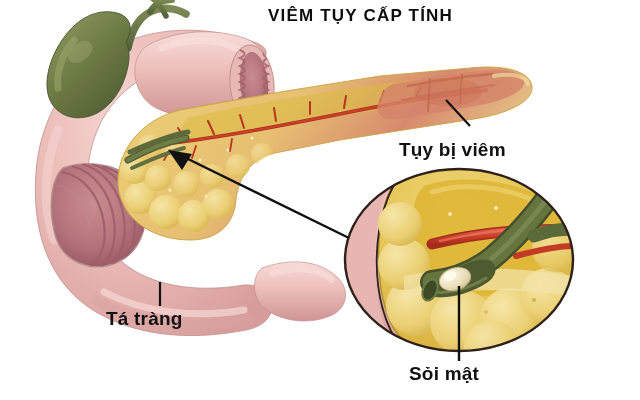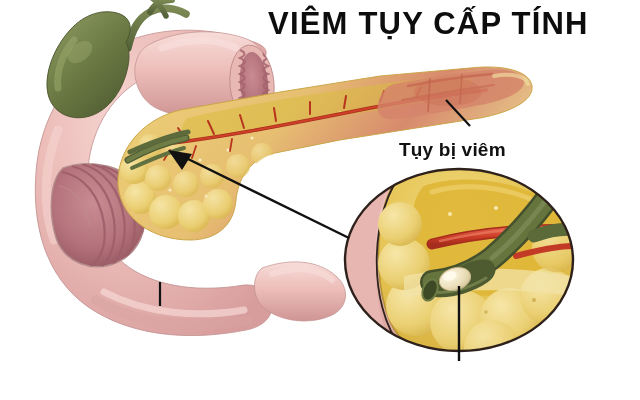--- a/index.html
+++ b/index.html
@@ -25,21 +25,21 @@
     position: absolute;
     font-family: "Liberation Sans", sans-serif;
     font-weight: bold;
     color: #111111;
     white-space: nowrap;
     letter-spacing: 0.2px;
   }
   #title {
     left: 268px;
     top: 6px;
-    font-size: 31px;
+    font-size: 17px;
     font-weight: bold;
     letter-spacing: 1.2px;
     color: #0d0d0d;
   }
   #lbl-pancreas {
     left: 399px;
     top: 139px;
     font-size: 19px;
   }
   #lbl-duodenum {
@@ -367,15 +367,17 @@
       <line x1="160" y1="282" x2="160" y2="306" stroke="#111111" stroke-width="2.2"></line>
 
       <line x1="459" y1="286" x2="459" y2="361" stroke="#111111" stroke-width="2.4"></line>
     </g>
   </svg>
 
   <div class="label" id="title">VIÊM TỤY CẤP TÍNH</div>
 
   <div class="label" id="lbl-pancreas">Tụy bị viêm</div>
 
-
+  <div class="label" id="lbl-duodenum">Tá tràng</div>
+
+  <div class="label" id="lbl-gallstone">Sỏi mật</div>
 
 </div>
 
 </body></html>

